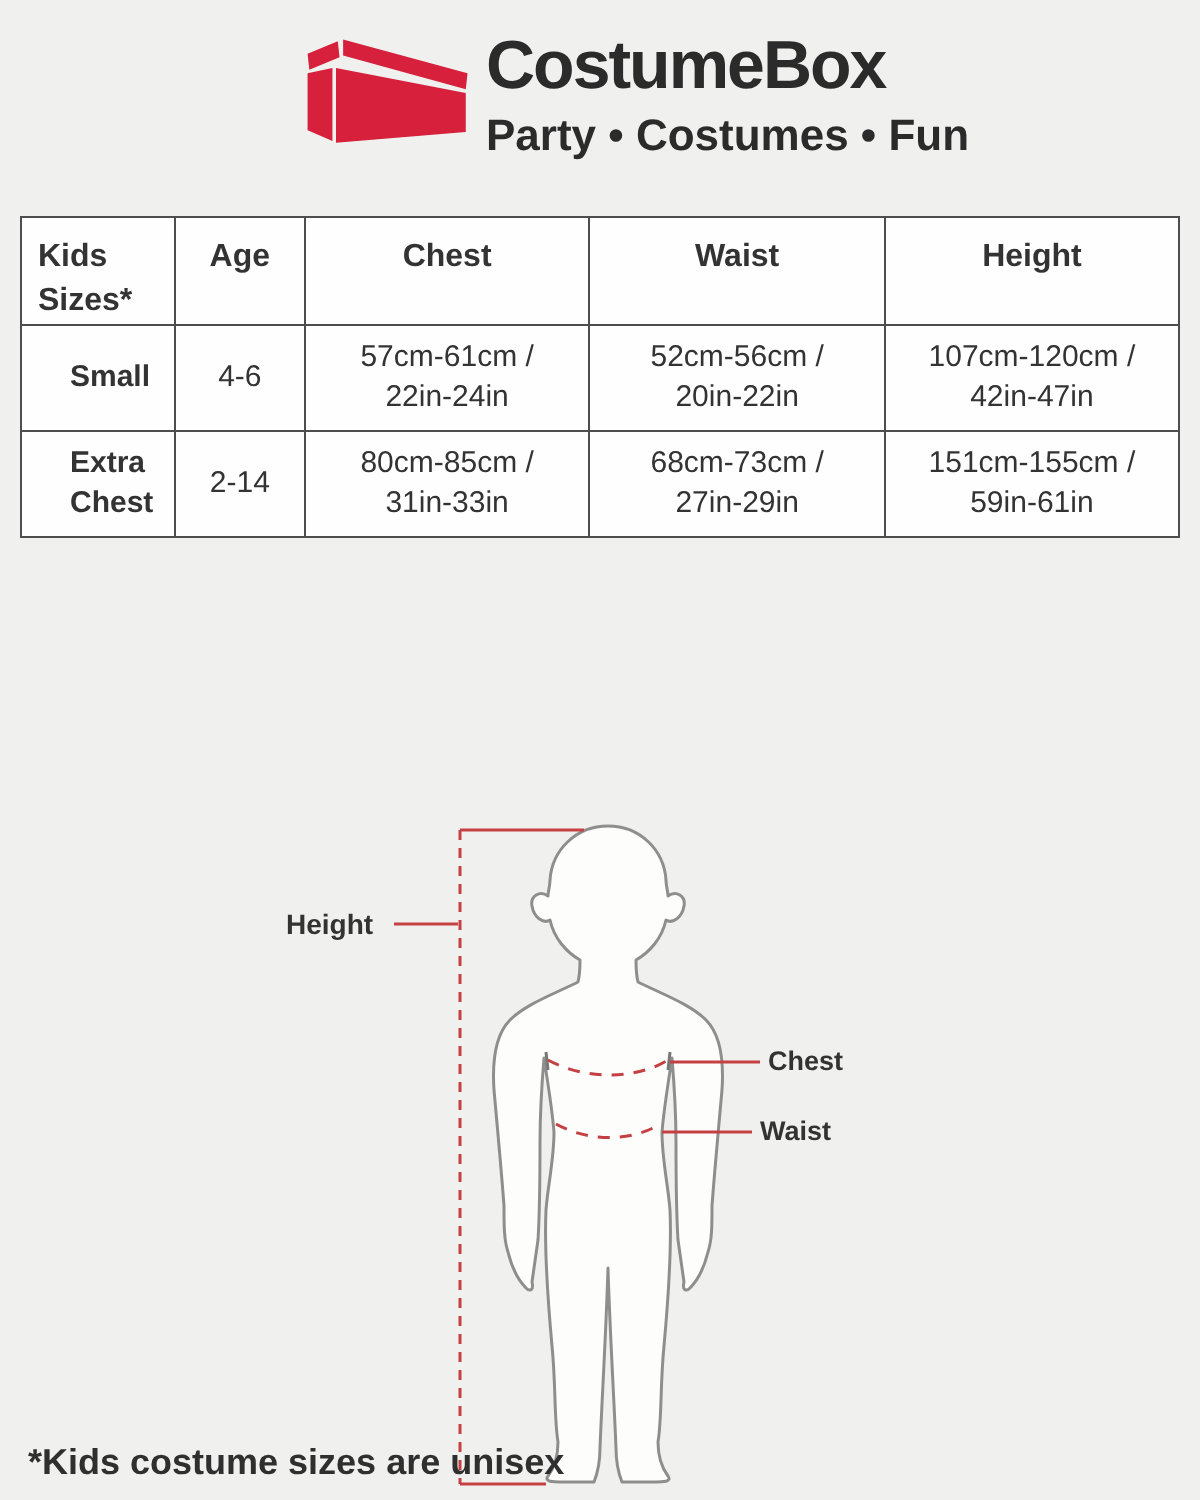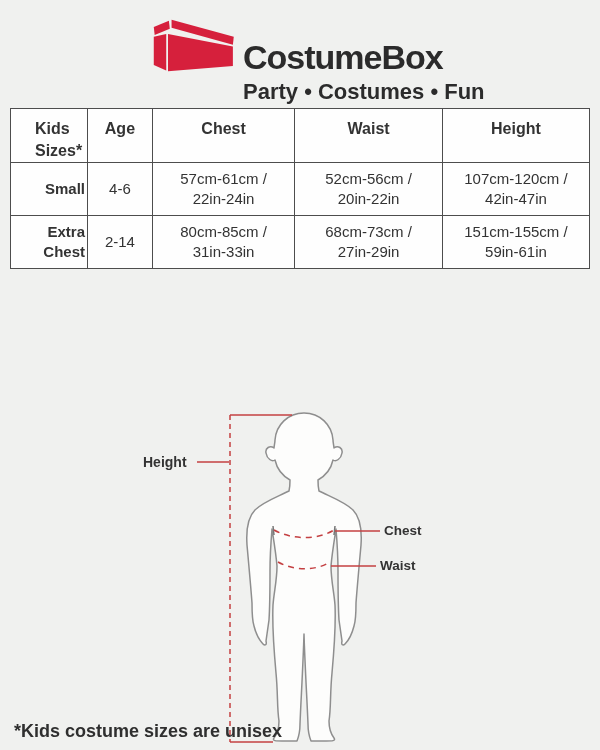--- a/index.html
+++ b/index.html
@@ -11,44 +11,44 @@
     position: relative;
     overflow: hidden;
   }
   .page { position: absolute; inset: 0; }
 
   
   .logo-icon { position: absolute; left: 146px; top: 10px; width: 92px; height: 80px; }
   .brand-text { position: absolute; left: 243px; top: 16px; }
   .brand-name {
     font-size: 34px; font-weight: 700; color: #2b2b2b;
-    letter-spacing: -1px; line-height: 1.05; margin-top: 24px;
+    letter-spacing: -1px; line-height: 1.05;
   }
   .brand-tagline {
     font-size: 22px; font-weight: 700; color: #2b2b2b;
     letter-spacing: 0px; margin-top: 3px;
   }
 
   
   .size-table {
     position: absolute; left: 10px; top: 108px; width: 580px;
     border-collapse: collapse; table-layout: fixed;
     background: #fefefe;
   }
   .size-table th, .size-table td {
     border: 1.5px solid #4d4d4d;
     font-size: 15px; line-height: 1.35;
   }
   .size-table th {
     font-size: 16px; font-weight: 700; 
     vertical-align: top; padding-top: 9px; height: 54px;
   }
-  .size-table th.col-size { text-align: left; padding-left: 24px; }
+  .size-table th.col-size { text-align: left; padding-left: 8px; }
   .size-table td { text-align: center; vertical-align: middle; height: 53px; padding: 4px 2px; }
-  .size-table td.cell-size { text-align: right; font-weight: 700; padding-left: 8px; }
+  .size-table td.cell-size { text-align: left; font-weight: 700; padding-left: 24px; }
   .col-1 { width: 13.3%; } .col-2 { width: 11.2%; } .col-3 { width: 24.6%; }
   .col-4 { width: 25.5%; } .col-5 { width: 25.4%; }
 
   
   .diagram-svg { position: absolute; left: 0; top: 385px; width: 600px; height: 365px; }
   .measure-label {
     position: absolute; font-size: 14px; font-weight: 600; color: #333333;
   }
   .label-height { left: 143px; top: 454px; }
   .label-chest  { left: 384px; top: 523px; font-size: 13.5px; }

